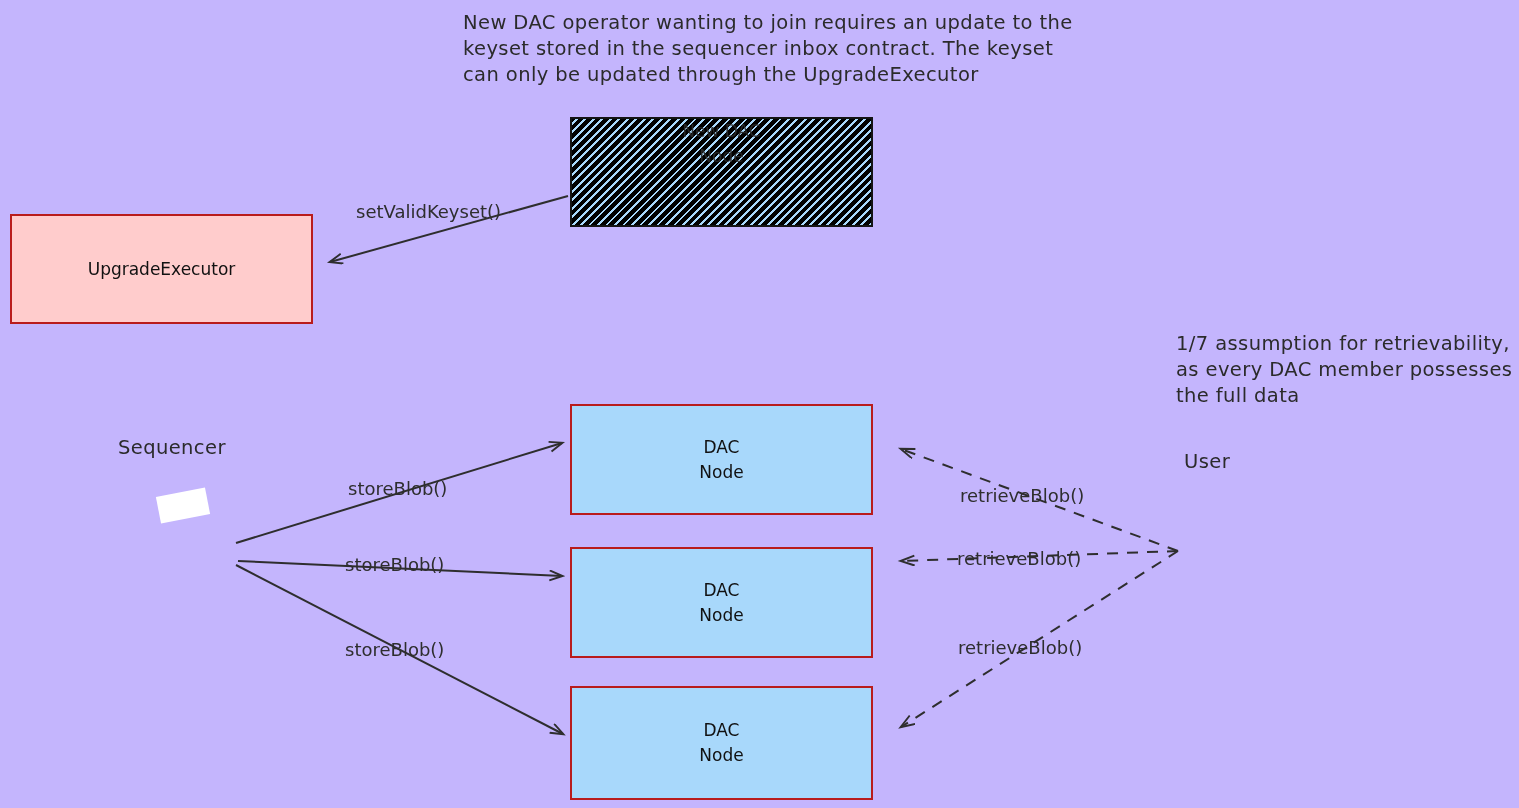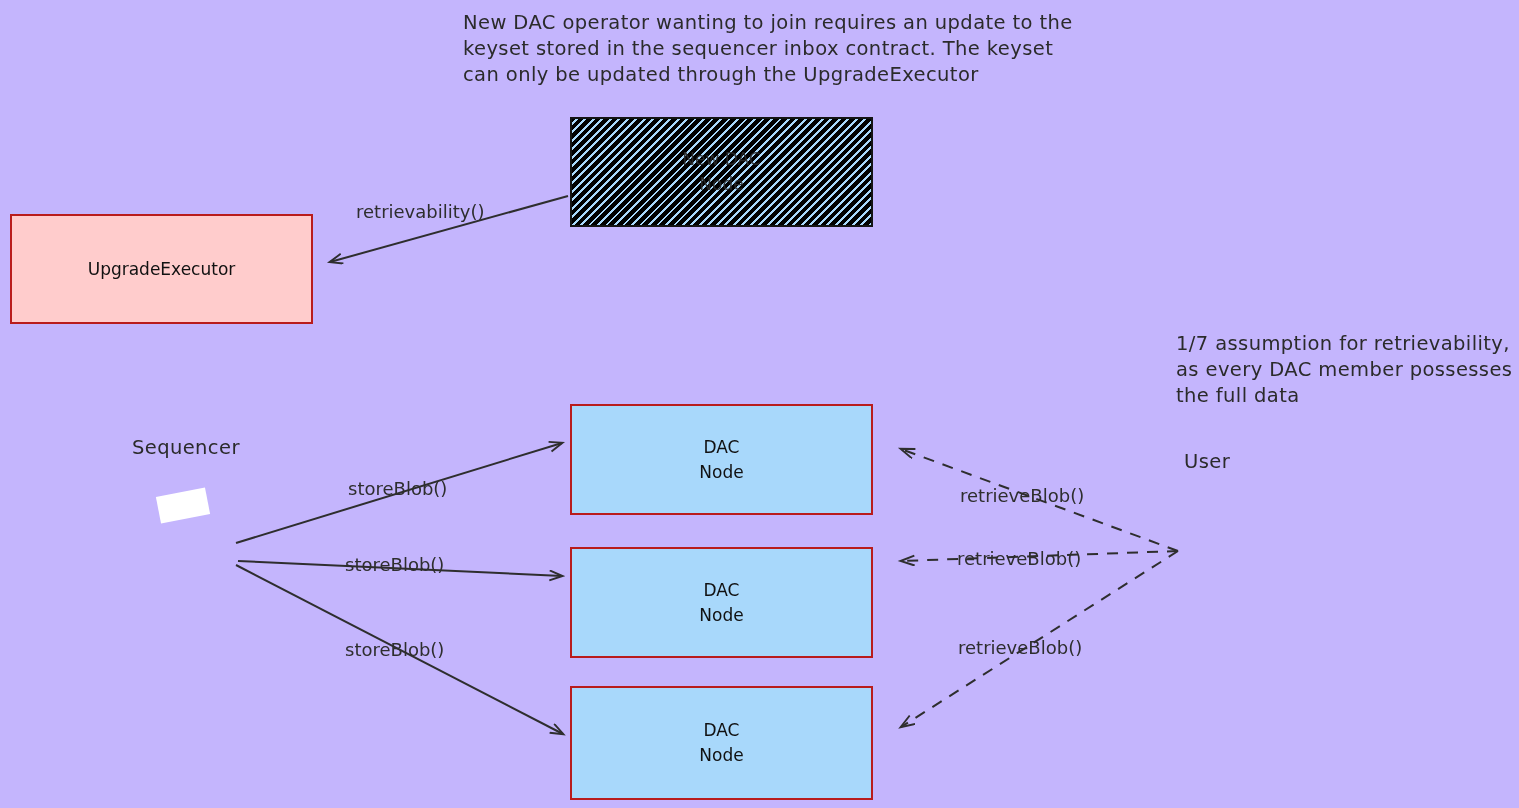--- a/index.html
+++ b/index.html
@@ -53,21 +53,21 @@
     border: 2px solid #141414;
     background-color: #000000;
     background-image: repeating-linear-gradient(
       -45deg,
       #a8d8fb 0px,
       #a8d8fb 2px,
       #000000 2px,
       #000000 6px
     );
     display: flex;
-    align-items: center;
+    align-items: flex-start;
     justify-content: center;
   }
   .hatched .box-text {
     color: #2a2a2a;
     opacity: 0.92;
   }
   .seq-icon {
     position: absolute;
     background: #ffffff;
     transform: rotate(-11deg);
@@ -88,21 +88,21 @@
 
   <div class="annotation" style="left:463px; top:10px;">New DAC operator wanting to join requires an update to the
 keyset stored in the sequencer inbox contract. The keyset
 can only be updated through the UpgradeExecutor</div>
 
   <div class="annotation" style="left:1176px; top:331px;">1/7 assumption for retrievability,
 as every DAC member possesses
 the full data</div>
 
 
-  <div class="annotation" style="left:132px; top:435px;">Sequencer</div>
+  <div class="annotation" style="left:118px; top:435px;">Sequencer</div>
 
   <div class="annotation" style="left:1184px; top:449px;">User</div>
 
   <div class="seq-icon" style="left:158px; top:492px; width:50px; height:27px;"></div>
 
   <div class="box" style="left:10px; top:214px; width:303px; height:110px; background:#FFCCCC;">
     <span class="box-text">UpgradeExecutor</span>
   </div>
 
   <div class="hatched" style="left:570px; top:117px; width:303px; height:110px;">
@@ -143,21 +143,21 @@
 
     <path d="M 236,565 L 563,734" fill="none" stroke="#2e2e2e" stroke-width="2" marker-end="url(#ah-solid)"></path>
 
     <path d="M 1178,551 L 901,449" fill="none" stroke="#2e2e2e" stroke-width="2" stroke-dasharray="11 9" marker-end="url(#ah-dash)"></path>
 
     <path d="M 1178,551 L 901,561" fill="none" stroke="#2e2e2e" stroke-width="2" stroke-dasharray="11 9" marker-end="url(#ah-dash)"></path>
 
     <path d="M 1178,551 L 901,727" fill="none" stroke="#2e2e2e" stroke-width="2" stroke-dasharray="11 9" marker-end="url(#ah-dash)"></path>
   </svg>
 
-  <div class="edge-label" style="left:356px; top:201px;">retrievability()</div>
+  <div class="edge-label" style="left:356px; top:201px;">setValidKeyset()</div>
 
   <div class="edge-label" style="left:348px; top:478px;">storeBlob()</div>
 
   <div class="edge-label" style="left:345px; top:554px;">storeBlob()</div>
 
   <div class="edge-label" style="left:345px; top:639px;">storeBlob()</div>
 
   <div class="edge-label" style="left:960px; top:485px;">retrieveBlob()</div>
 
   <div class="edge-label" style="left:957px; top:548px;">retrieveBlob()</div>

